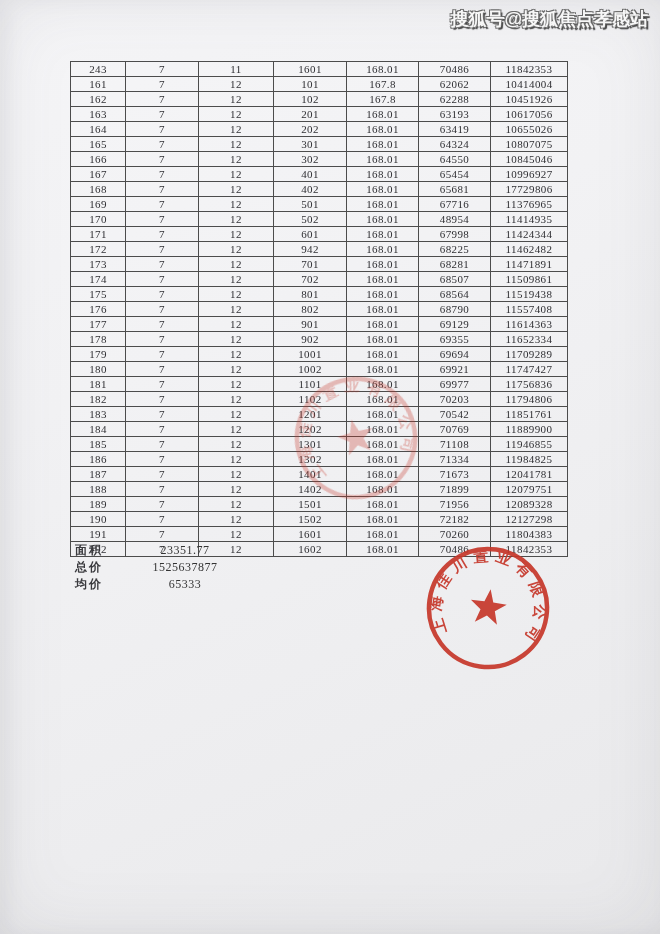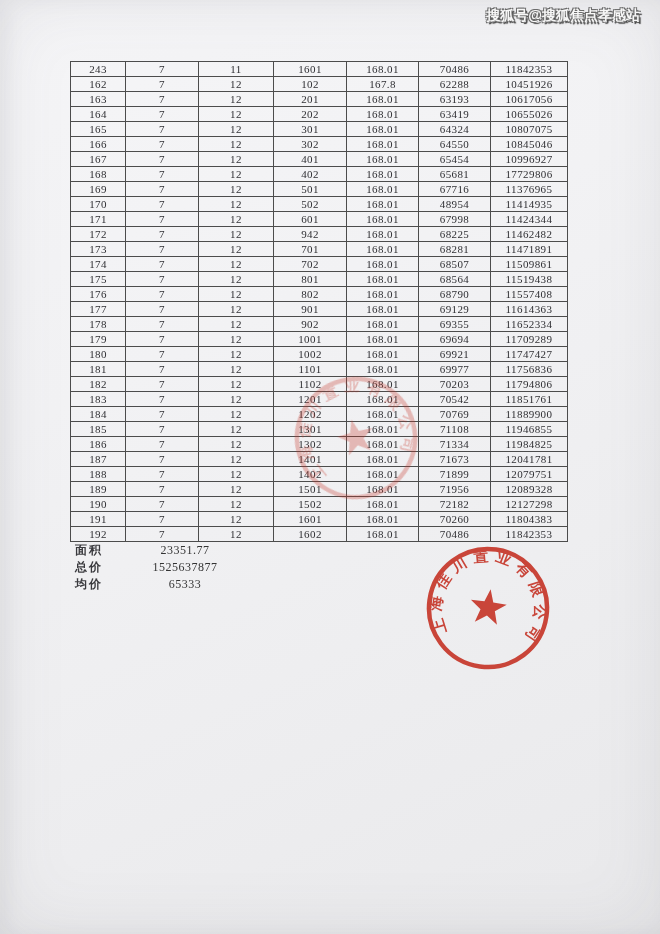--- a/index.html
+++ b/index.html
@@ -15,21 +15,21 @@
   .watermark{
     position:absolute;
     font-family:"Liberation Sans", sans-serif;
     font-weight:bold;
     color:#f7f7f7;
     white-space:nowrap;
     text-shadow:-1px -1px 0 #6a6a6a, 1px -1px 0 #6a6a6a, -1px 1px 0 #6a6a6a,
                  2px 2px 1px #3f3f3f;
     letter-spacing:0px;
   }
-  .watermark.top{ right:20px; top:7px; font-size:14px; }
+  .watermark.top{ right:12px; top:7px; font-size:18px; }
   .watermark.bottom{ right:10px; top:903px; font-size:16.5px;margin-top:36px; }
 
   
   table.units{
     position:absolute; left:70px; top:61px;
     border-collapse:collapse;
     table-layout:fixed;
     width:497px;
   }
   table.units td{
@@ -81,20 +81,29 @@
         <tr>
           <td>243</td>
           <td>7</td>
           <td>11</td>
           <td>1601</td>
           <td>168.01</td>
           <td>70486</td>
           <td>11842353</td>
         </tr>
         <tr>
+          <td>161</td>
+          <td>7</td>
+          <td>12</td>
+          <td>101</td>
+          <td>167.8</td>
+          <td>62062</td>
+          <td>10414004</td>
+        </tr>
+        <tr>
           <td>162</td>
           <td>7</td>
           <td>12</td>
           <td>102</td>
           <td>167.8</td>
           <td>62288</td>
           <td>10451926</td>
         </tr>
         <tr>
           <td>163</td>

